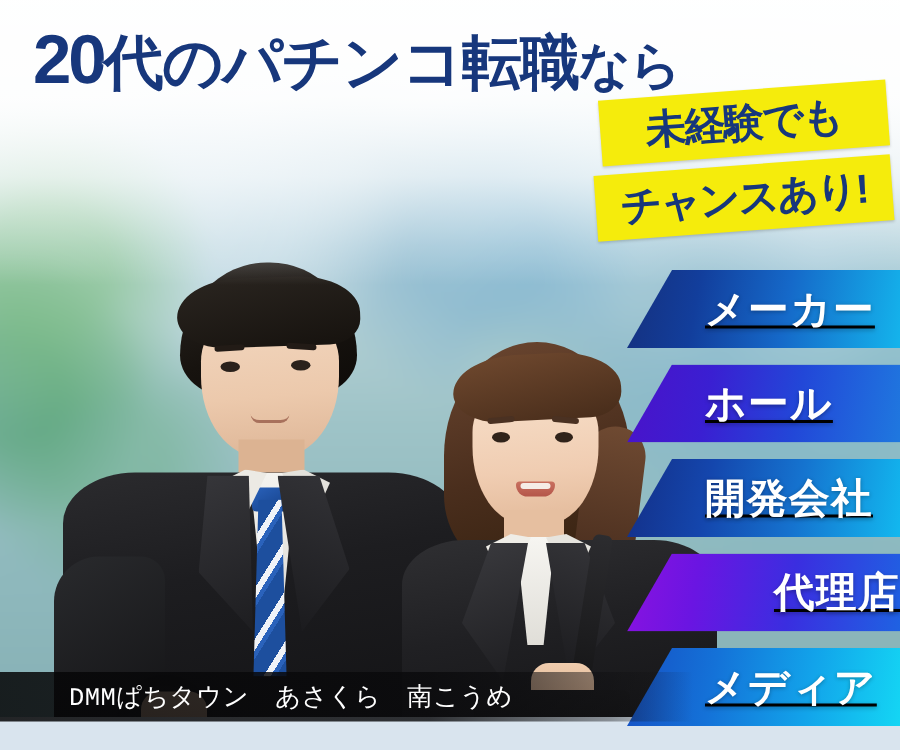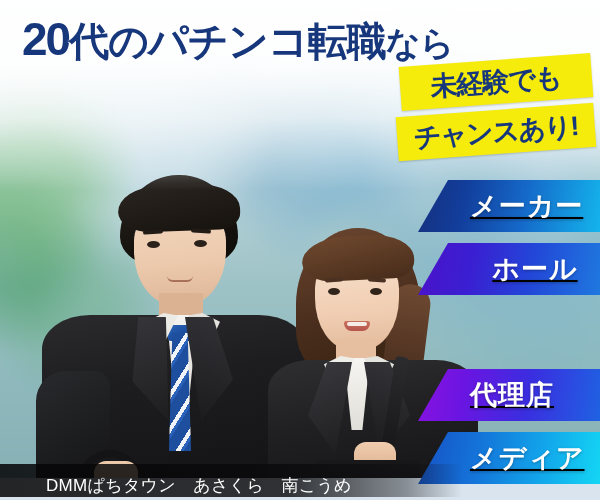--- a/index.html
+++ b/index.html
@@ -294,30 +294,30 @@
   }
   .cat span{
     display:block;
     margin-left:52px;
     color:#ffffff;
     font-size:27px; font-weight:bold; letter-spacing:1px;
     text-shadow:0 1px 3px rgba(0,0,0,.30);
     white-space:nowrap;
   }
   .cat-0{ top:180px; width:182px; background:linear-gradient(100deg,#15307e 0%,#123e9c 26%,#1569c9 58%,#14b4ec 100%); }
-  .cat-1{ top:243px; width:182px; background:linear-gradient(100deg,#4b12c9 0%,#3a1fd2 30%,#2247d8 62%,#1f78df 100%);justify-content:center; }
+  .cat-1{ top:243px; width:182px; background:linear-gradient(100deg,#4b12c9 0%,#3a1fd2 30%,#2247d8 62%,#1f78df 100%); }
   .cat-2{ top:306px; width:182px; background:linear-gradient(100deg,#132f87 0%,#1446ad 30%,#1573cf 62%,#12b8ef 100%); }
-  .cat-3{ top:369px; width:182px; background:linear-gradient(100deg,#8a12e0 0%,#6a15e2 26%,#3a2ee0 60%,#1f62e2 100%); }
+  .cat-3{ top:369px; width:182px; background:linear-gradient(100deg,#8a12e0 0%,#6a15e2 26%,#3a2ee0 60%,#1f62e2 100%);justify-content:flex-end; }
   .cat-4{ top:432px; width:182px; background:linear-gradient(100deg,#1650c4 0%,#1472d8 32%,#12a3ea 66%,#14d6f4 100%); }
 
   
   .credit{
-    position:absolute; left:0; top:464px; width:462px; height:33px;
+    position:absolute; left:0; top:448px; width:462px; height:33px;
     background:linear-gradient(90deg, rgba(5,5,6,.86) 0%, rgba(10,10,12,.82) 62%, rgba(14,14,16,.40) 88%, rgba(18,18,20,0) 100%);
-    display:flex; align-items:flex-end;
+    display:flex; align-items:center;font-family:Liberation Mono, monospace;
   }
   .credit span{
     margin-left:46px;
     color:#ffffff; font-size:17px; letter-spacing:.3px;
     white-space:pre;
   }
 </style>
 </head>
 <body>
 
@@ -387,20 +387,23 @@
       <span>チャンスあり!</span>
     </div>
 
   <div class="cats">
     <div class="cat cat-0">
         <span>メーカー</span>
       </div>
     <div class="cat cat-1">
         <span>ホール</span>
       </div>
+    <div class="cat cat-2">
+        <span>開発会社</span>
+      </div>
     <div class="cat cat-3">
         <span>代理店</span>
       </div>
     <div class="cat cat-4">
         <span>メディア</span>
       </div>
   </div>
 
   <div class="credit">
     <span>DMMぱちタウン　あさくら　南こうめ</span>

